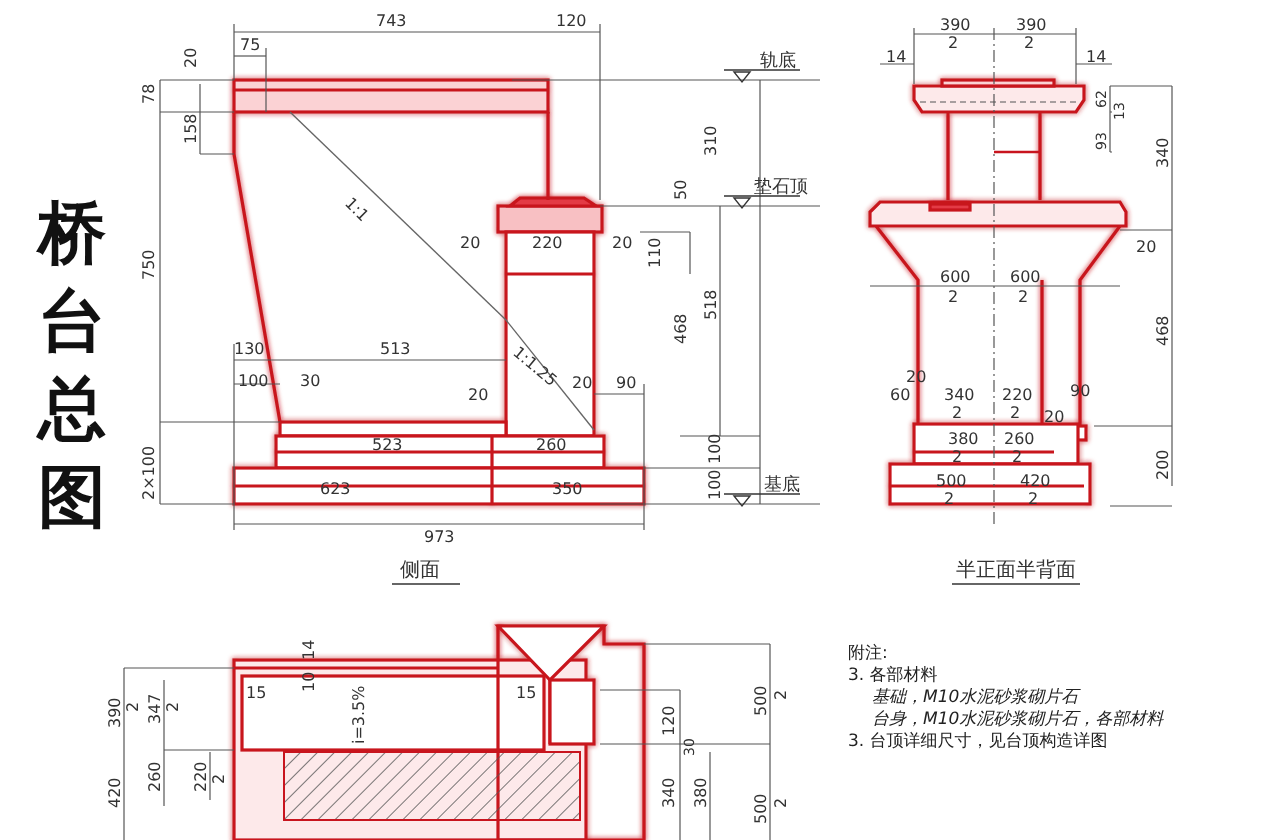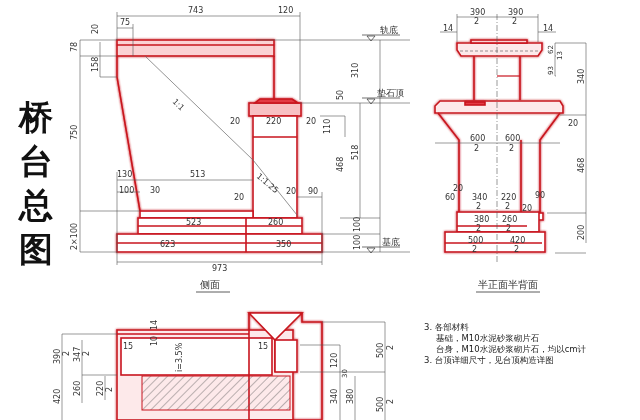--- a/index.html
+++ b/index.html
@@ -2,21 +2,21 @@
 <html><head>
 <meta charset="utf-8">
 <style>
   html, body { margin:0; padding:0; background:#ffffff; }
   body { width:640px; height:420px; position:relative; overflow:hidden; font-family:"DejaVu Sans", sans-serif; }
   #canvas { position:absolute; left:0; top:0; width:640px; height:420px; }
   .title-col { position:absolute; left:14px; top:95px; width:44px; }
   .title-char { display:block; font-size:34px; line-height:44px; font-weight:bold; color:#111; text-align:center; font-family:"DejaVu Sans", sans-serif; }
   .notes { position:absolute; left:424px; top:322px; width:210px; font-size:8.5px; line-height:11px; color:#222; font-family:"DejaVu Sans", sans-serif; }
   .notes div { white-space:nowrap; }
-  .notes .ind { padding-left:12px; }
+  .notes .ind { padding-left:12px;font-style:italic; }
   .notes .ind2 { padding-left:30px; }
   svg text { font-family:"DejaVu Sans", sans-serif; fill:#333; }
 </style>
 </head>
 <body>
 
 <div class="title-col">
   <span class="title-char">桥</span>
   <span class="title-char">台</span>
   <span class="title-char">总</span>
@@ -272,17 +272,18 @@
       <text x="353" y="404" transform="rotate(-90 353 404)">380</text>
       <text x="383" y="358" transform="rotate(-90 383 358)">500</text>
       <text x="393" y="350" transform="rotate(-90 393 350)">2</text>
       <text x="383" y="412" transform="rotate(-90 383 412)">500</text>
       <text x="393" y="404" transform="rotate(-90 393 404)">2</text>
     </g>
   </g>
 </svg>
 
 <div class="notes">
+  <div>附注:</div>
   <div>3. 各部材料</div>
   <div class="ind">基础，M10水泥砂浆砌片石</div>
-  <div class="ind">台身，M10水泥砂浆砌片石，均以cm计</div>
+  <div class="ind">台身，M10水泥砂浆砌片石，各部材料</div>
   <div>3. 台顶详细尺寸，见台顶构造详图</div>
 </div>
 
 </body></html>

